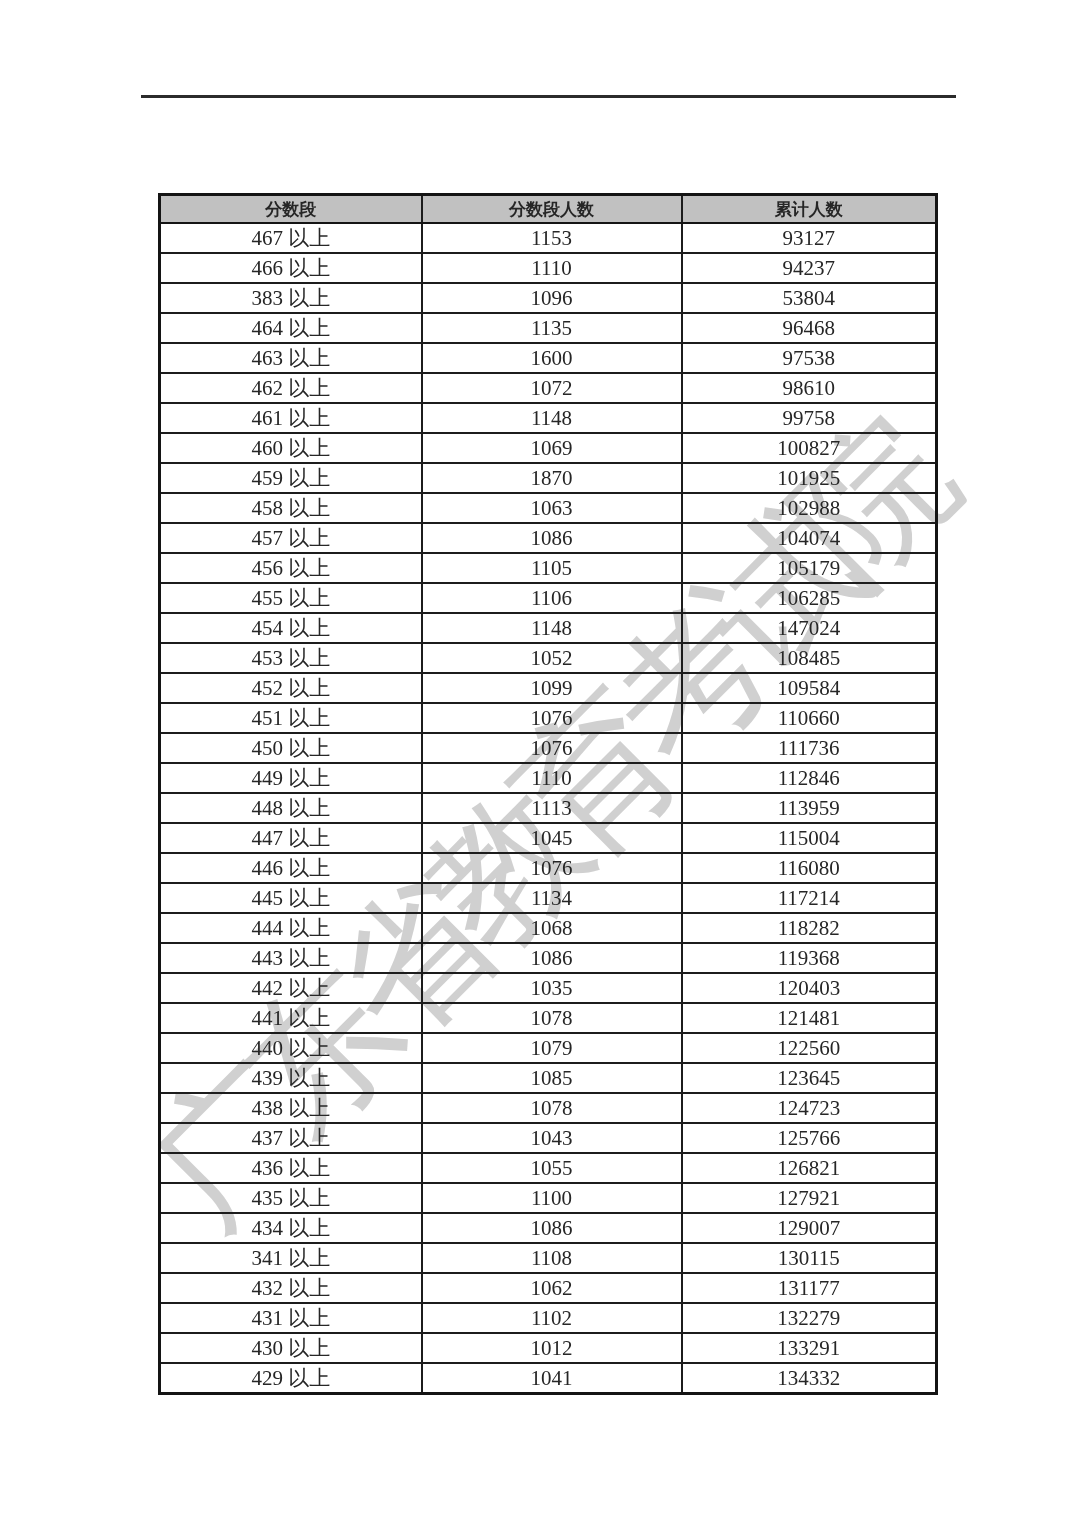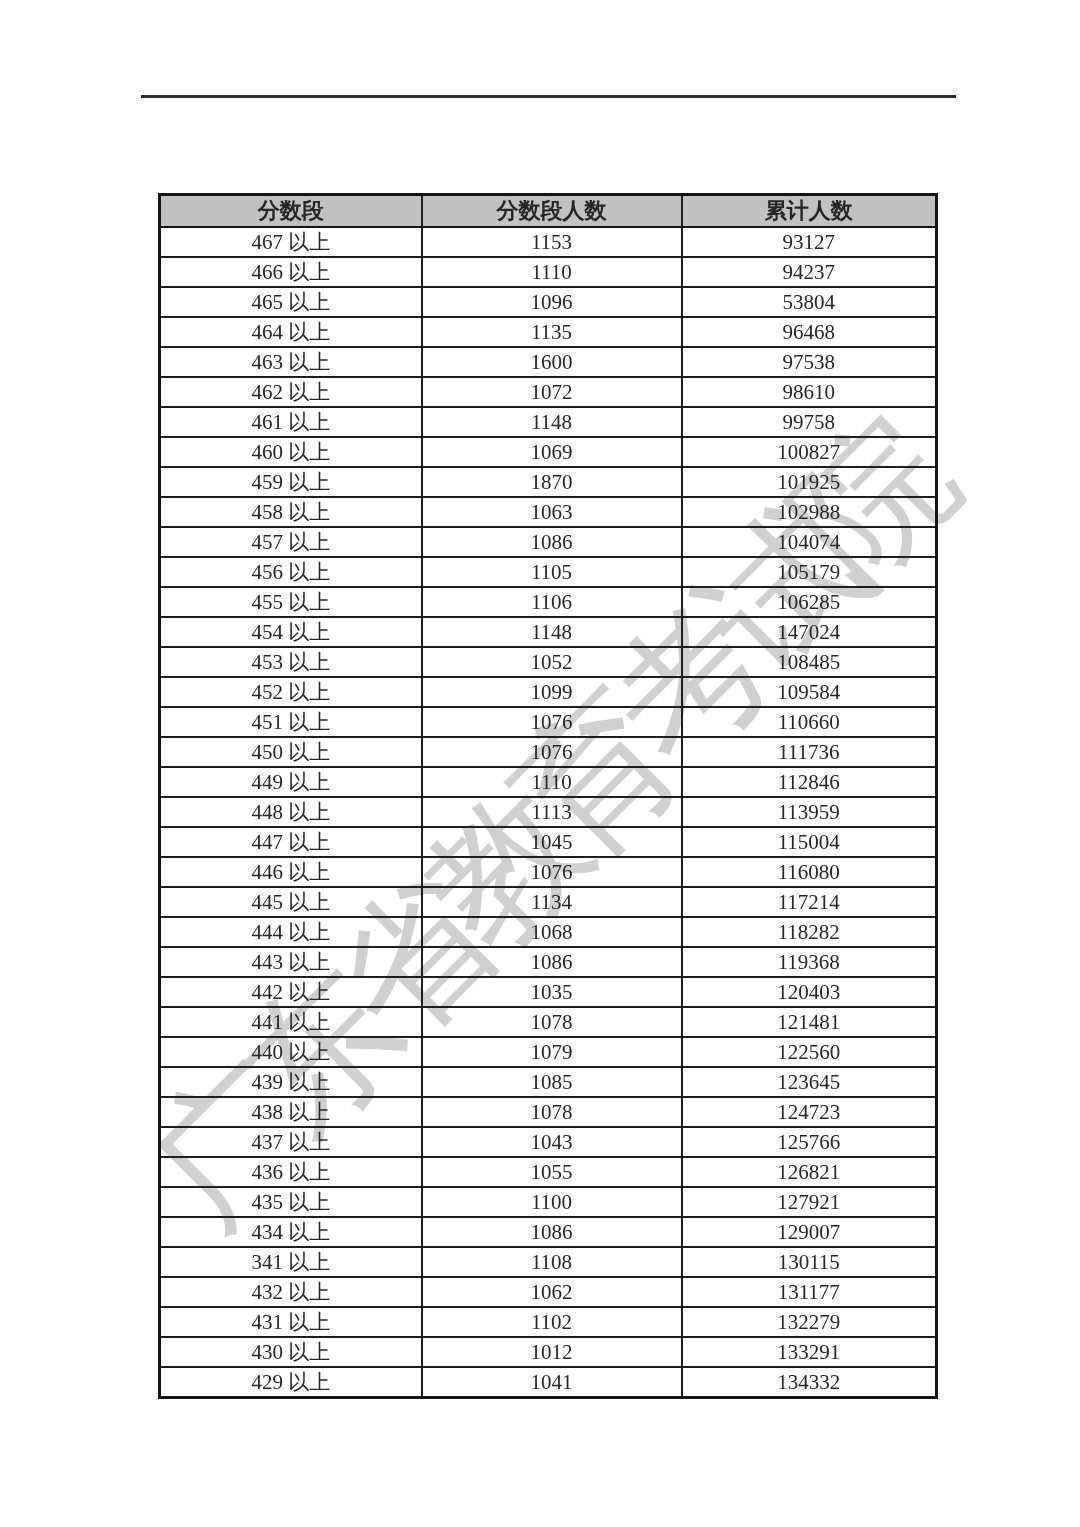--- a/index.html
+++ b/index.html
@@ -63,21 +63,21 @@
     vertical-align: middle;
     padding: 0;
     color: #262626;
     background: transparent;
   }
   table.score-table { border: 3px solid #141414; }
   table.score-table th {
     height: 26px;
     background: #c1c1c1;
     font-weight: bold;
-    font-size: 22px;
+    font-size: 17px;
     border-top: 3px solid #141414;
     border-bottom: 2px solid #141414;
   }
   table.score-table td {
     height: 27.2px;
     font-size: 21px;
   }
 </style>
 </head>
 <body>
@@ -106,21 +106,21 @@
           <td>467 以上</td>
           <td>1153</td>
           <td>93127</td>
         </tr>
         <tr>
           <td>466 以上</td>
           <td>1110</td>
           <td>94237</td>
         </tr>
         <tr>
-          <td>465 以上</td>
+          <td>383 以上</td>
           <td>1096</td>
           <td>53804</td>
         </tr>
         <tr>
           <td>464 以上</td>
           <td>1135</td>
           <td>96468</td>
         </tr>
         <tr>
           <td>463 以上</td>

